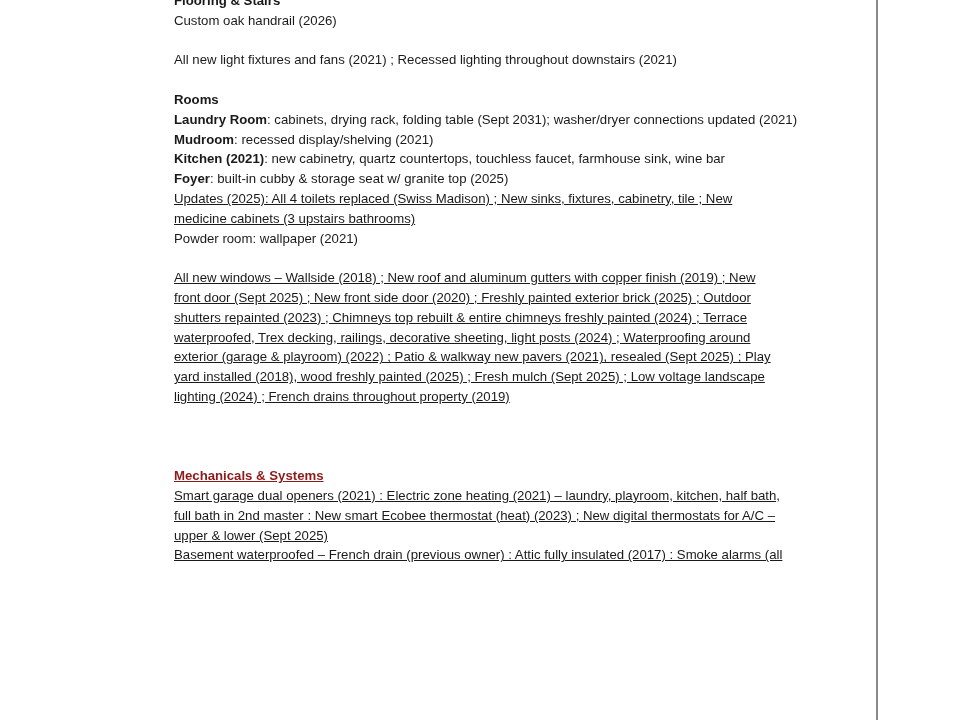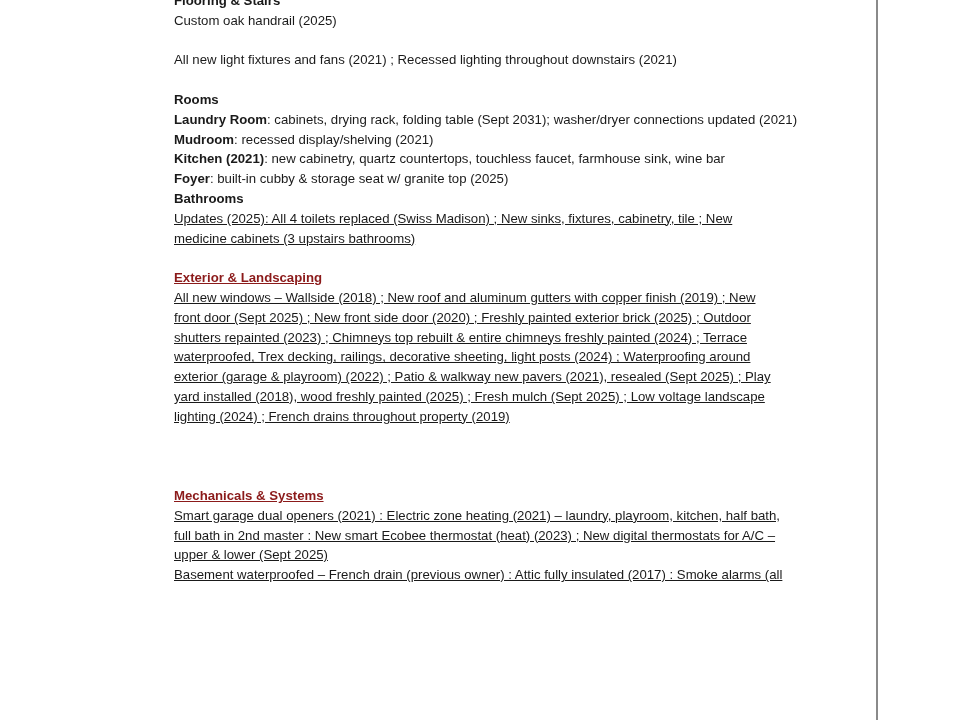--- a/index.html
+++ b/index.html
@@ -28,36 +28,35 @@
     }
   </style>
 </head>
 <body>
 
 <div class="page-edge"></div>
 
 <div class="doc">
 
   <div class="line b">Flooring &amp; Stairs</div>
-  <div class="line">Custom oak handrail (2025)</div>
+  <div class="line">Custom oak handrail (2026)</div>
   <div class="gap"></div>
 
   <div class="line">All new light fixtures and fans (2021) ; Recessed lighting throughout downstairs (2021)</div>
   <div class="gap"></div>
 
   <div class="line b">Rooms</div>
   <div class="line"><span class="b">Laundry Room</span><span>: cabinets, drying rack, folding table (Sept 2031); washer/dryer connections updated (2021)</span></div>
   <div class="line"><span class="b">Mudroom</span><span>: recessed display/shelving (2021)</span></div>
   <div class="line"><span class="b">Kitchen (2021)</span><span>: new cabinetry, quartz countertops, touchless faucet, farmhouse sink, wine bar</span></div>
   <div class="line"><span class="b">Foyer</span><span>: built-in cubby &amp; storage seat w/ granite top (2025)</span></div>
 
-  <div class="line b">Bathrooms</div>
   <div class="wrap">Updates (2025): All 4 toilets replaced (Swiss Madison) ; New sinks, fixtures, cabinetry, tile ; New medicine cabinets (3 upstairs bathrooms)</div>
+  <div class="line">Powder room: wallpaper (2021)</div>
   <div class="gap"></div>
 
-  <div class="line sec-head">Exterior &amp; Landscaping</div>
   <div class="wrap">All new windows – Wallside (2018) ; New roof and aluminum gutters with copper finish (2019) ; New front door (Sept 2025) ; New front side door (2020) ; Freshly painted exterior brick (2025) ; Outdoor shutters repainted (2023) ; Chimneys top rebuilt &amp; entire chimneys freshly painted (2024) ; Terrace waterproofed, Trex decking, railings, decorative sheeting, light posts (2024) ; Waterproofing around exterior (garage &amp; playroom) (2022) ; Patio &amp; walkway new pavers (2021), resealed (Sept 2025) ; Play yard installed (2018), wood freshly painted (2025) ; Fresh mulch (Sept 2025) ; Low voltage landscape lighting (2024) ; French drains throughout property (2019)</div>
   <div class="gap3"></div>
 
   <div class="line sec-head">Mechanicals &amp; Systems</div>
   <div class="wrap">Smart garage dual openers (2021) : Electric zone heating (2021) – laundry, playroom, kitchen, half bath, full bath in 2nd master : New smart Ecobee thermostat (heat) (2023) ; New digital thermostats for A/C – upper &amp; lower (Sept 2025)</div>
   <div class="wrap">Basement waterproofed – French drain (previous owner) : Attic fully insulated (2017) : Smoke alarms (all</div>
 </div>
 
 </body></html>

